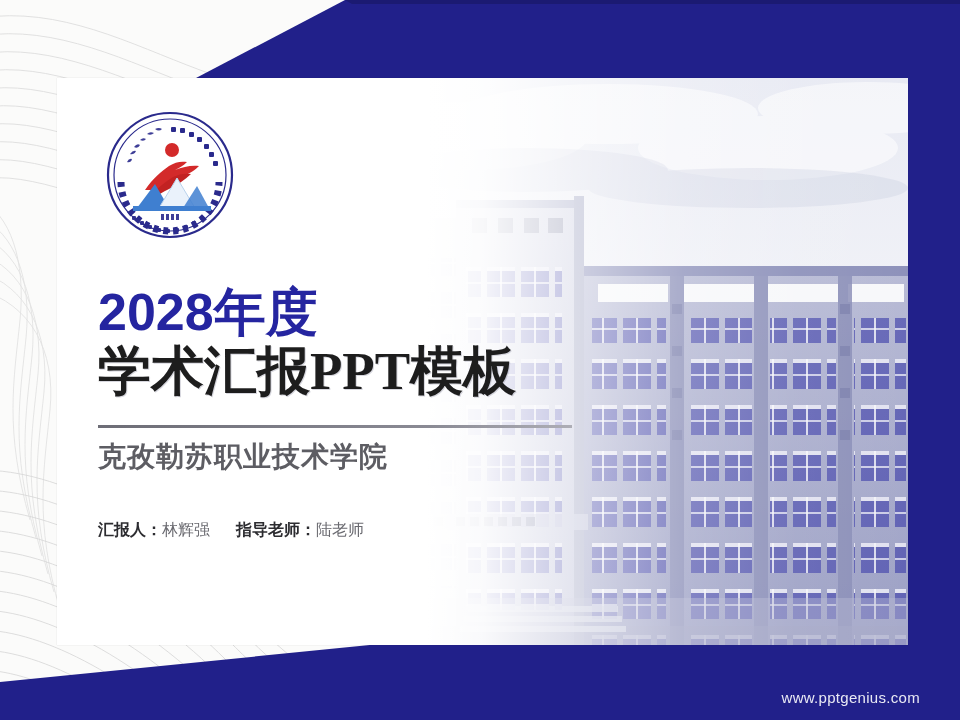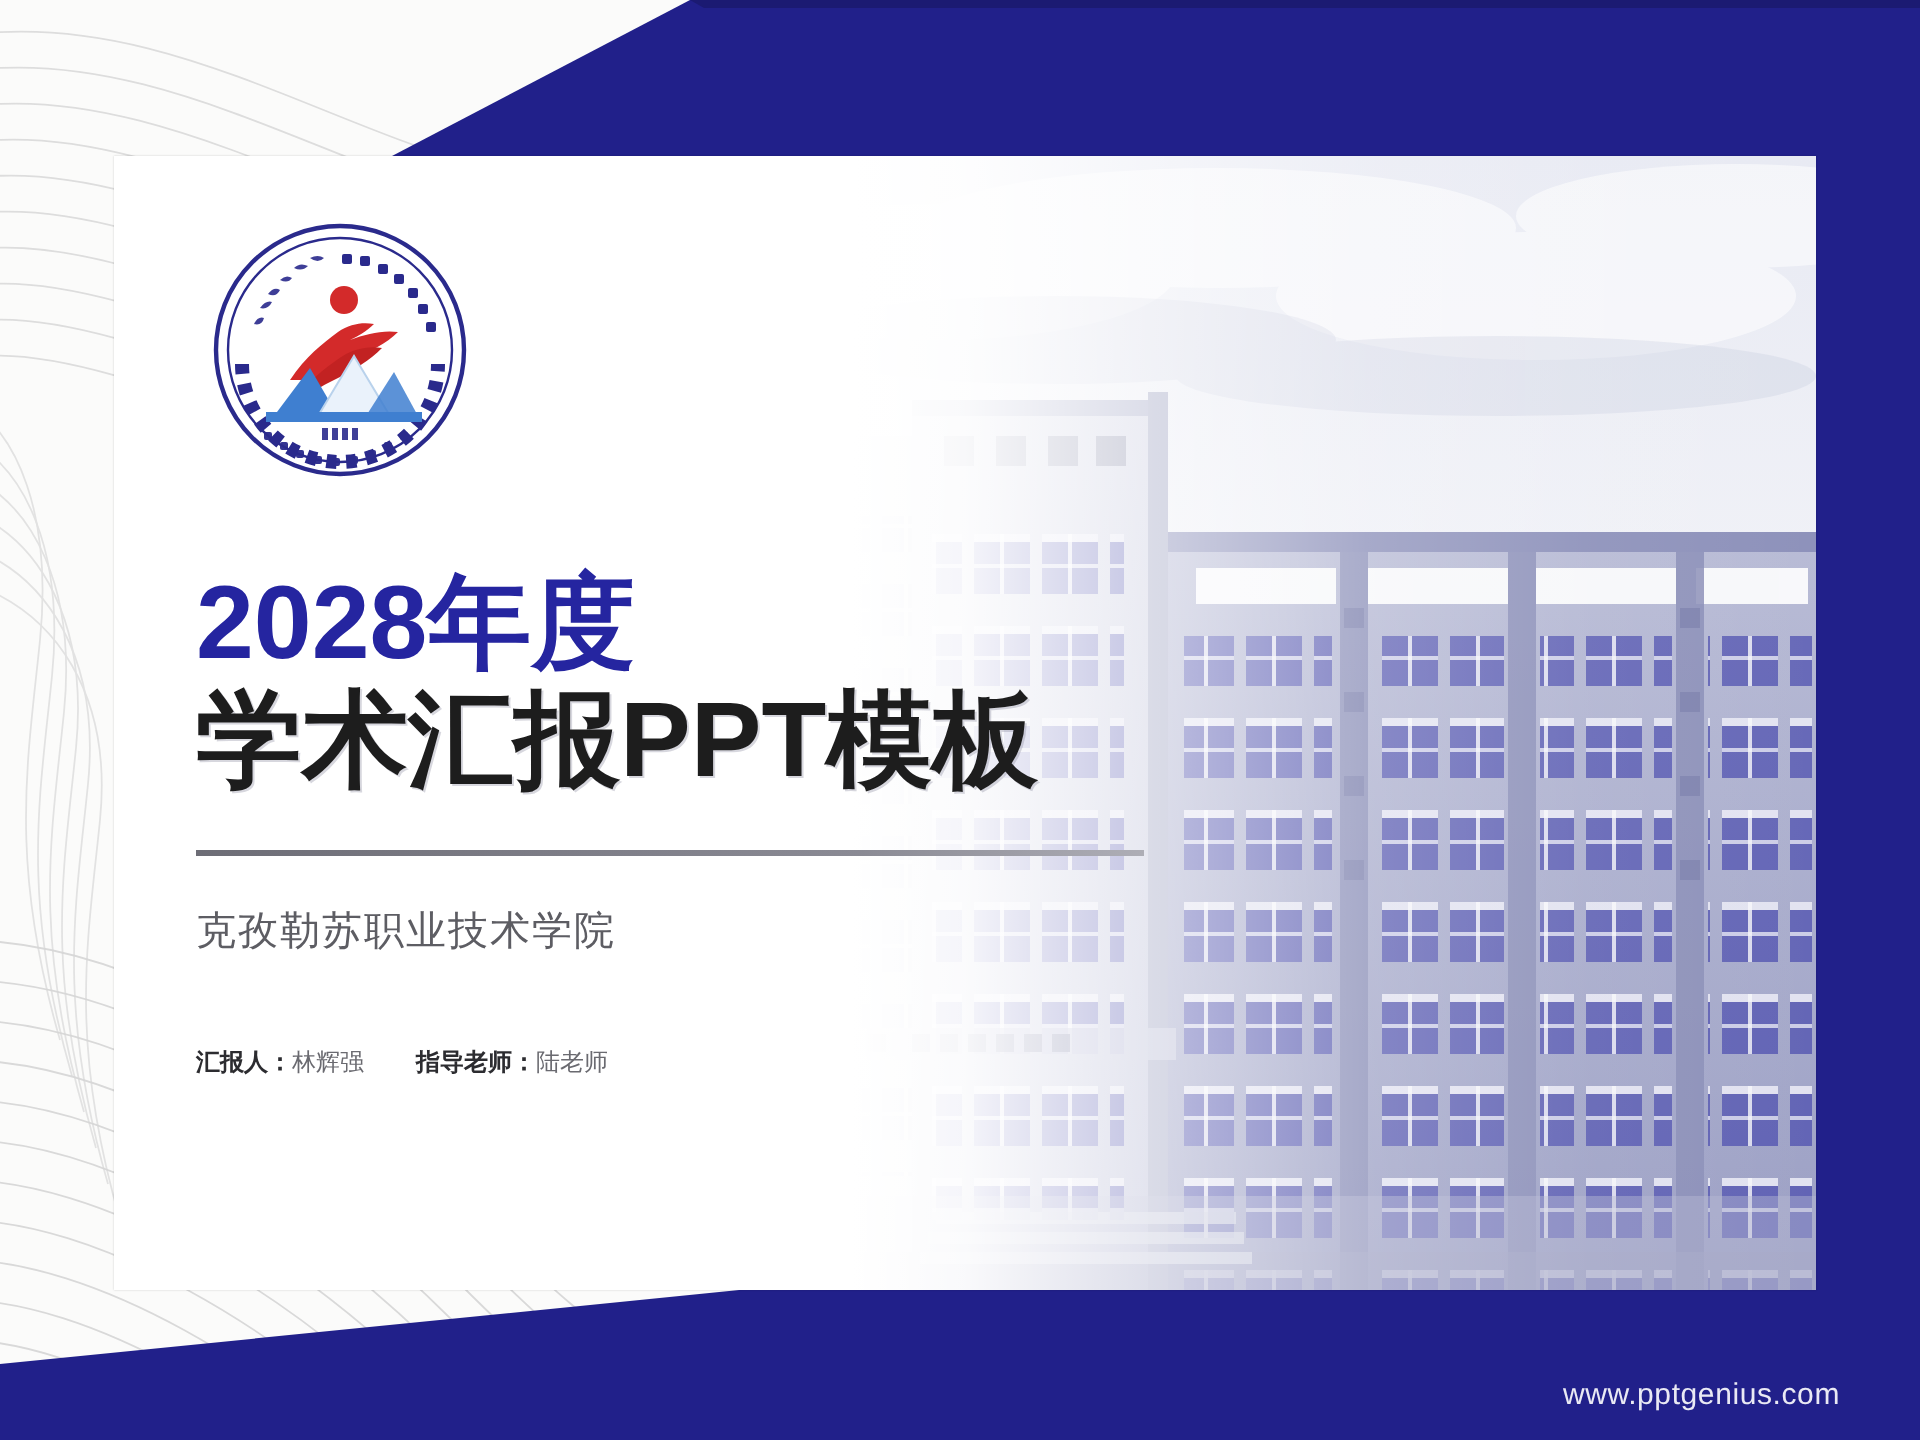--- a/index.html
+++ b/index.html
@@ -53,31 +53,32 @@
   
   .text-block{position:absolute;left:41px;top:206px;z-index:6;width:540px;}
   .title-year{
     font-size:52px;font-weight:bold;letter-spacing:0px;line-height:1.08;
     color:#2525a0;margin:0;white-space:nowrap;
   }
   .title-main{
     font-size:53px;font-weight:bold;letter-spacing:0px;line-height:1.18;
     color:#1d1d1d;margin:0;white-space:nowrap;
     text-shadow:1px 1px 0 rgba(140,140,160,.35);
+    font-family:Liberation Serif, serif;
   }
   .divider{
     width:474px;height:3px;margin:22px 0 0 0;
     background:linear-gradient(to right,#6d6d76 0%,#8a8a94 70%,#aeaeb6 100%);
   }
   .school{
-    font-size:20px;color:#5d5d63;margin:24px 0 0 0;letter-spacing:1px;
-    white-space:nowrap;font-weight:normal;
+    font-size:28px;color:#5d5d63;margin:10px 0 0 0;letter-spacing:1px;
+    white-space:nowrap;font-weight:bold;
   }
   .byline{
-    margin:44px 0 0 0;font-size:12px;color:#6a6a70;white-space:nowrap;font-family:Liberation Serif, serif;
+    margin:44px 0 0 0;font-size:16px;color:#6a6a70;white-space:nowrap;font-family:Liberation Serif, serif;
   }
   .byline .lbl{color:#2c2c30;font-weight:bold;}
   .byline .val{color:#6a6a70;font-weight:normal;}
   .byline .gap{display:inline-block;width:26px;}
 
   
   .footer-url{
     position:absolute;right:40px;bottom:14px;z-index:8;
     color:#e9e9f4;font-size:15px;letter-spacing:.3px;
   }

